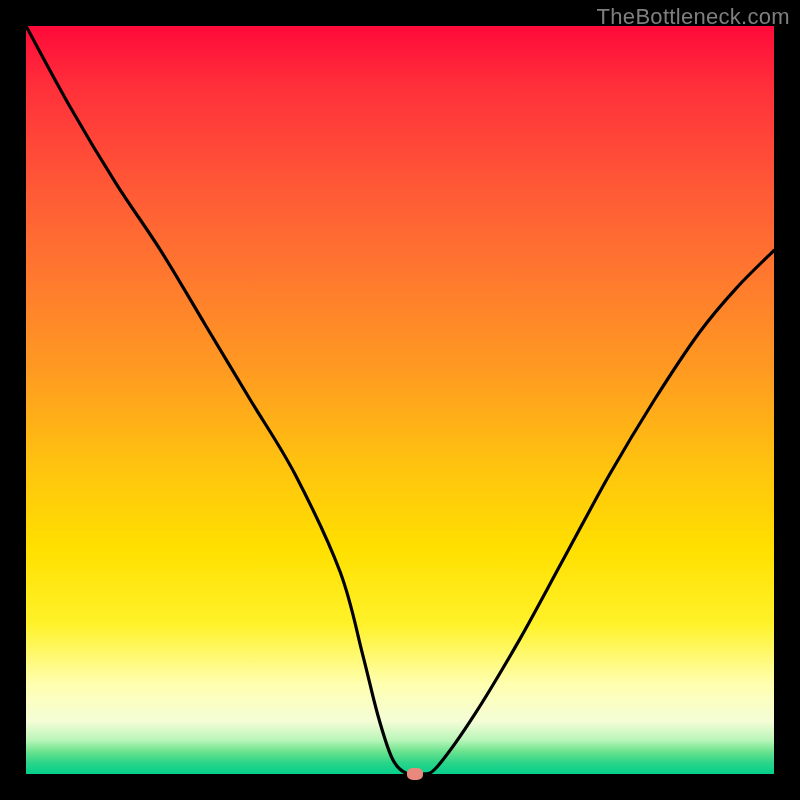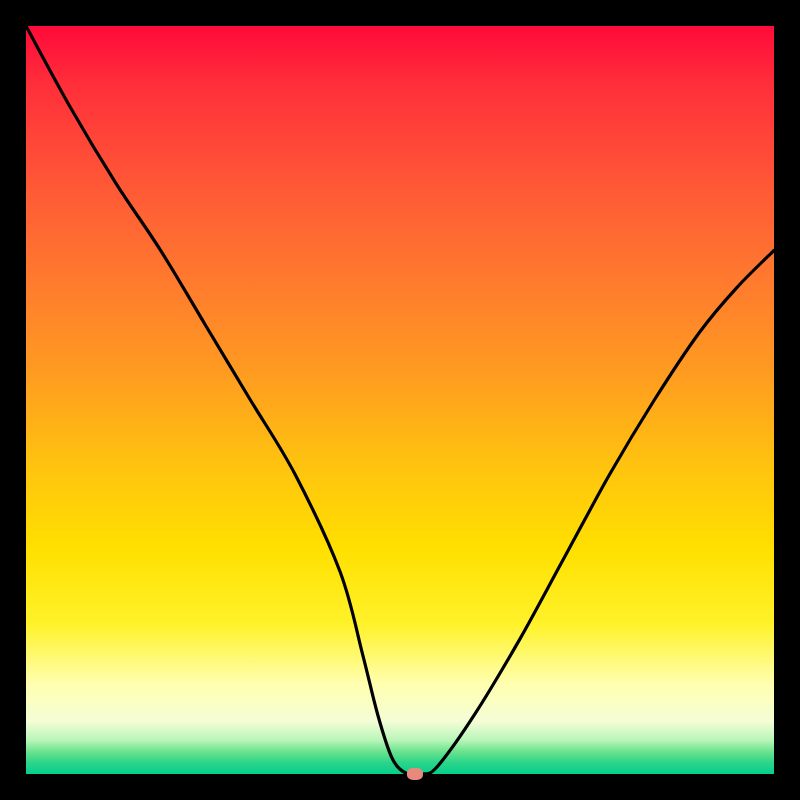--- a/index.html
+++ b/index.html
@@ -71,13 +71,14 @@
 </head>
 <body>
 
 <div class="frame">
   <div class="plot-area">
     <svg class="curve" viewBox="0 0 748 748" preserveAspectRatio="none">
       <path id="curve-path" d="M 0.0 0.0 C 7.5 13.7 29.9 56.1 44.9 82.3 C 59.8 108.5 74.8 133.4 89.8 157.1 C 104.7 180.8 119.7 200.7 134.6 224.4 C 149.6 248.1 164.6 274.3 179.5 299.2 C 194.5 324.1 209.4 349.1 224.4 374.0 C 239.4 398.9 254.3 420.1 269.3 448.8 C 284.2 477.5 302.9 516.1 314.2 546.0 C 325.4 576.0 330.4 604.6 336.6 628.3 C 342.8 652.0 346.6 670.7 351.6 688.2 C 356.5 705.6 361.5 723.1 366.5 733.0 C 371.5 743.0 376.5 745.5 381.5 748.0 C 386.5 750.5 391.5 749.2 396.4 748.0 C 401.4 746.8 402.7 750.5 411.4 740.5 C 420.1 730.5 435.1 709.4 448.8 688.2 C 462.5 667.0 478.7 639.5 493.7 613.4 C 508.6 587.2 523.6 558.5 538.6 531.1 C 553.5 503.7 568.5 475.0 583.4 448.8 C 598.4 422.6 613.4 397.7 628.3 374.0 C 643.3 350.3 659.5 325.4 673.2 306.7 C 686.9 288.0 698.1 275.5 710.6 261.8 C 723.1 248.1 741.8 230.6 748.0 224.4" fill="none" stroke="#000" stroke-width="3.2" stroke-linecap="round" stroke-linejoin="round"></path>
     </svg>
     <div class="marker" id="optimal-marker" style="left: 388.96px; top: 748px;"></div>
   </div>
+  <div class="watermark">TheBottleneck.com</div>
 </div>
 
 </body></html>

